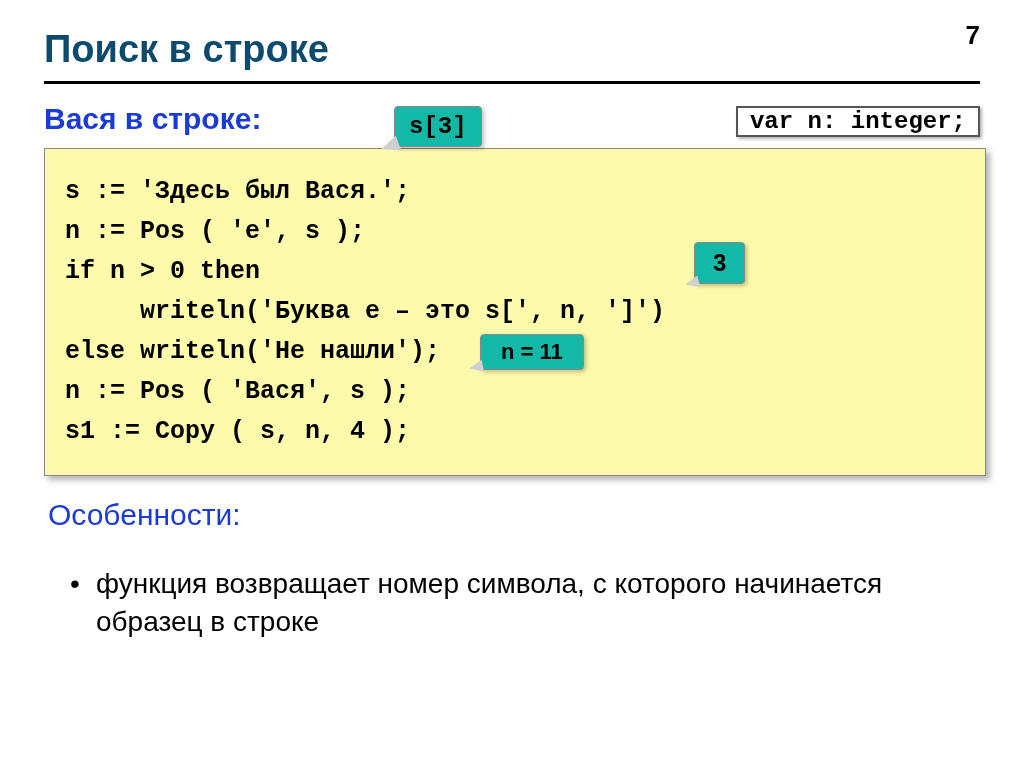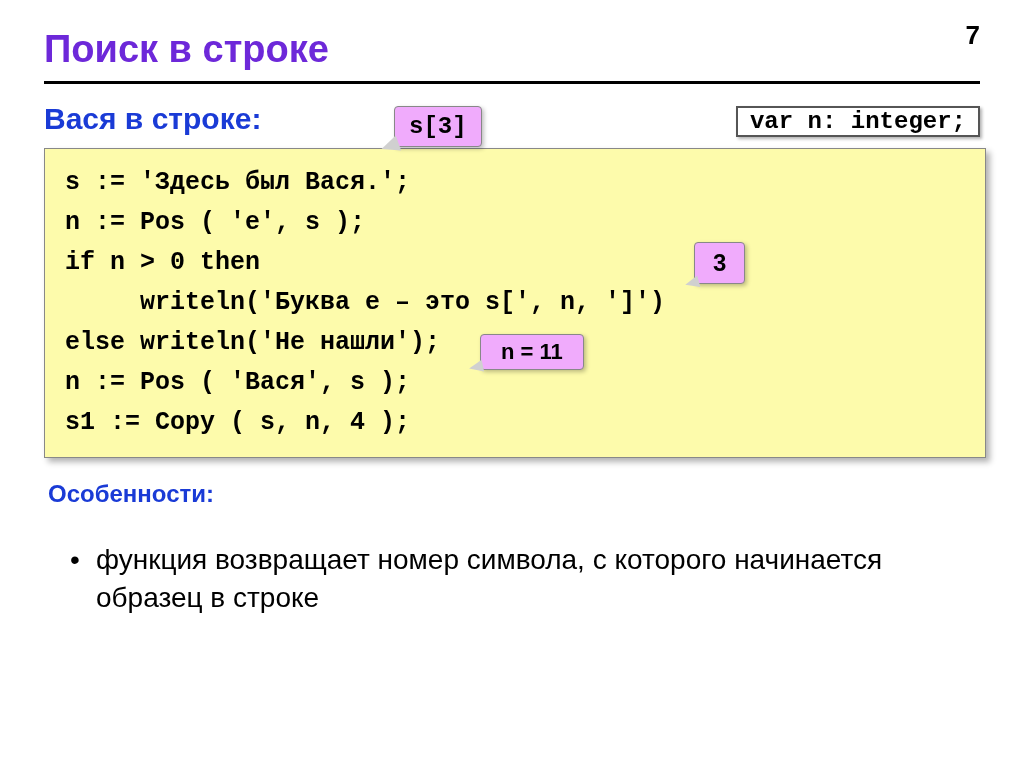--- a/index.html
+++ b/index.html
@@ -15,42 +15,42 @@
       position: absolute;
       top: 20px;
       right: 44px;
       font-size: 26px;
       font-weight: bold;
       color: #000;
     }
     .title {
       font-size: 38px;
       font-weight: bold;
-      color: #6d28d9;
+      color: #0c4a6e;
       margin-top: 4px;
       margin-bottom: 10px;
     }
     .underline {
       border-bottom: 3px solid #000;
       margin-bottom: 18px;
     }
     .subtitle-row {
       display: flex;
       align-items: center;
       margin-bottom: 12px;
       position: relative;
     }
     .subtitle {
       font-size: 30px;
       font-weight: bold;
       color: #1a3bd6;
     }
     .callout {
       position: absolute;
-      background: #f0abfc;
+      background: #14b8a6;
       border: 1px solid #888;
       border-radius: 4px;
       padding: 6px 14px;
       font-family: "Courier New", monospace;
       font-weight: bold;
       font-size: 24px;
       box-shadow: 2px 2px 4px rgba(0,0,0,0.25);
       z-index: 5;
     }
     .callout-s3 {
@@ -77,21 +77,21 @@
       padding: 0 12px;
       font-family: "Courier New", monospace;
       font-weight: bold;
       font-size: 24px;
       box-shadow: 2px 2px 3px rgba(0,0,0,0.3);
     }
     .code-block {
       background: #fdfbab;
       border: 1px solid #888;
       box-shadow: 4px 4px 6px rgba(0,0,0,0.3);
-      padding: 14px 20px;
+      padding: 23px 20px;
       margin: 0 0 20px 8px;
       font-family: "Courier New", monospace;
       font-weight: bold;
       font-size: 25px;
       line-height: 1.6;
       white-space: pre;
       position: relative;
       width: 942px;
       margin-left: auto;
       margin-right: auto;
@@ -126,22 +126,22 @@
       position: absolute;
       left: -12px;
       bottom: -4px;
       width: 0; height: 0;
       border-top: 6px solid transparent;
       border-bottom: 6px solid transparent;
       border-right: 14px solid #d0d0d0;
       transform: rotate(-12deg);
     }
     .features-title {
-      font-size: 24px;
-      font-weight: bold;
+      font-size: 30px;
+      font-weight: normal;
       color: #1a3bd6;
       margin-top: 22px;
       margin-bottom: 32px;
       margin-left: 4px;
     }
     .features-list {
       list-style: none;
       padding-left: 52px;
       margin-top: 33px;
     }

